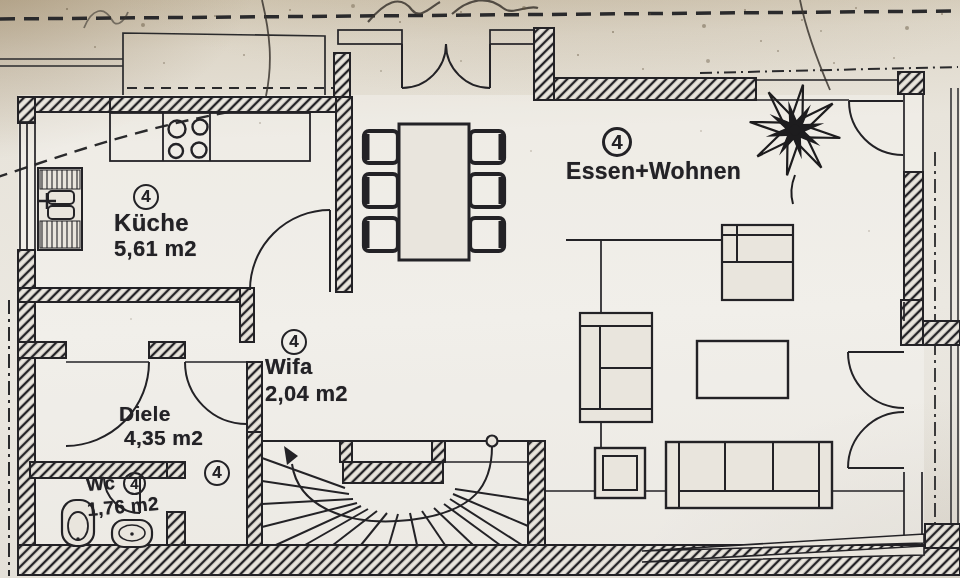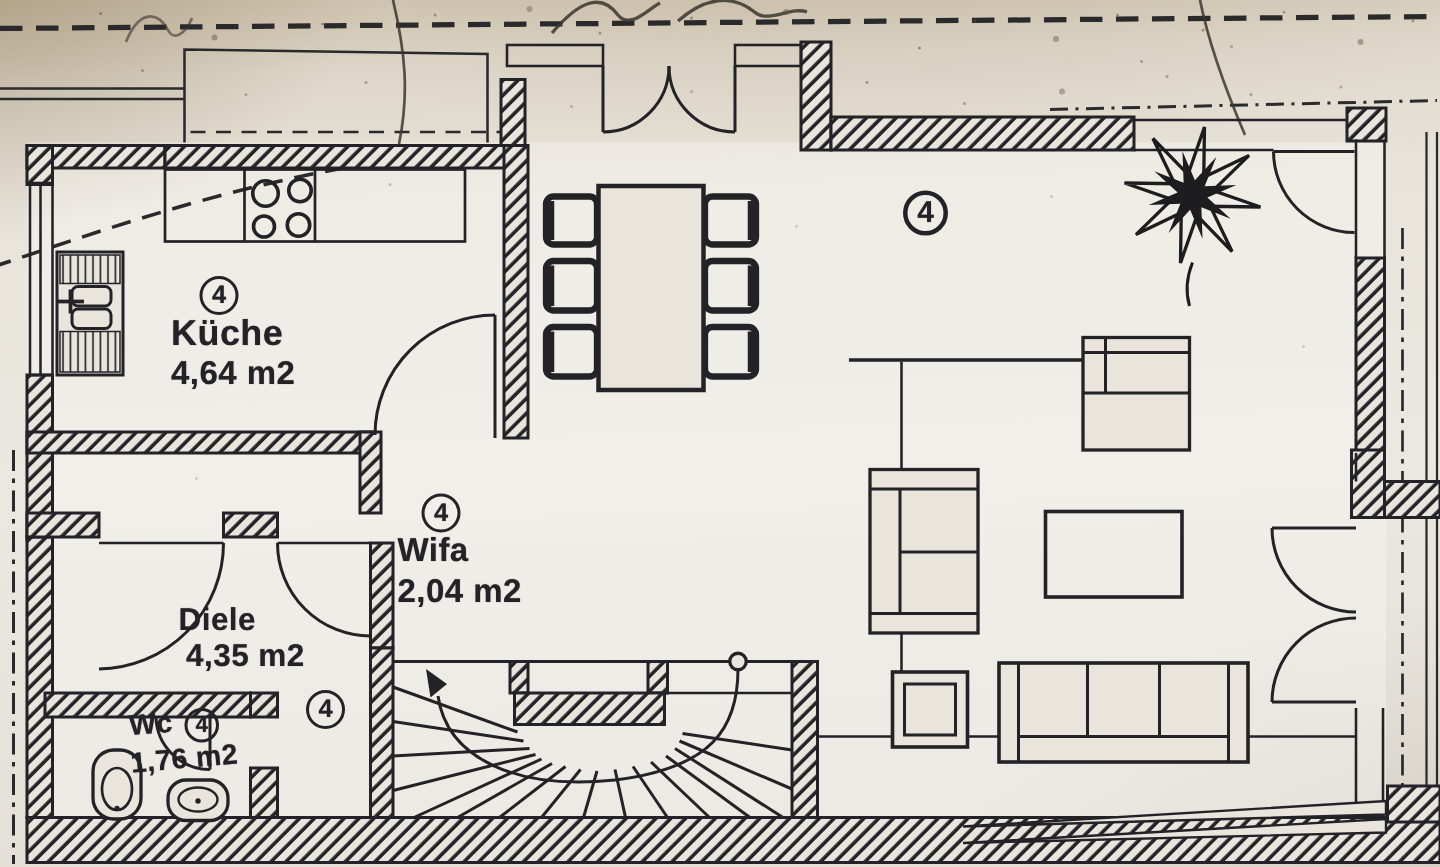--- a/index.html
+++ b/index.html
@@ -275,27 +275,28 @@
   <g transform="translate(795,130)" stroke="#1d1c1e" fill="none">
     <polygon stroke-width="2.2" points="45.3,8 11.8,7.5 26.4,37.7 3,13.7 -8,45.3 -7.5,11.8 -37.7,26.4 -13.7,3 -45.3,-8 -11.8,-7.5 -26.4,-37.7 -3,-13.7 8,-45.3 7.5,-11.8 37.7,-26.4 13.7,-3"></polygon>
     <polygon fill="#1d1c1e" stroke="none" points="25.4,15.9 5.9,8.1 6.7,29.2 -1.6,9.9 -15.9,25.4 -8.1,5.9 -29.2,6.7 -9.9,-1.6 -25.4,-15.9 -5.9,-8.1 -6.7,-29.2 1.6,-9.9 15.9,-25.4 8.1,-5.9 29.2,-6.7 9.9,1.6"></polygon>
     <path d="M 0,45 Q -6,60 -2,74" stroke-width="2"></path>
     <circle cx="0" cy="0" r="5.5" fill="#1d1c1e" stroke="none"></circle>
   </g>
 </svg>
 
 <span class="marker" style="left:133px;top:184px;width:26px;height:26px;font-size:17px">4</span>
 <div class="lbl" style="left:114px;top:211px;font-size:24px">Küche</div>
-<div class="lbl" style="left:114px;top:238px;font-size:22px">4,64 m2</div>
+<div class="lbl" style="left:114px;top:238px;font-size:22px">5,61 m2</div>
 
 <span class="marker" style="left:281px;top:329px;width:26px;height:26px;font-size:17px">4</span>
 <div class="lbl" style="left:265px;top:356px;font-size:22px">Wifa</div>
 <div class="lbl" style="left:265px;top:383px;font-size:22px">2,04 m2</div>
 
 <span class="marker" style="left:602px;top:127px;width:30px;height:30px;font-size:20px;border-width:3px">4</span>
+<div class="lbl" style="left:566px;top:160px;font-size:23px">Essen+Wohnen</div>
 
 <div class="lbl" style="left:119px;top:403px;font-size:21px">Diele</div>
 <div class="lbl" style="left:124px;top:427px;font-size:21px">4,35 m2</div>
 <span class="marker" style="left:204px;top:460px;width:26px;height:26px;font-size:17px">4</span>
 
 <div class="lbl" style="left:86px;top:474px;font-size:19px;transform:rotate(-4deg)">Wc</div>
 <span class="marker" style="left:123px;top:472px;width:23px;height:23px;font-size:15px">4</span>
 <div class="lbl" style="left:87px;top:497px;font-size:19px;transform:rotate(-5deg)">1,76 m2</div>
 
 <div class="speckles"></div>

